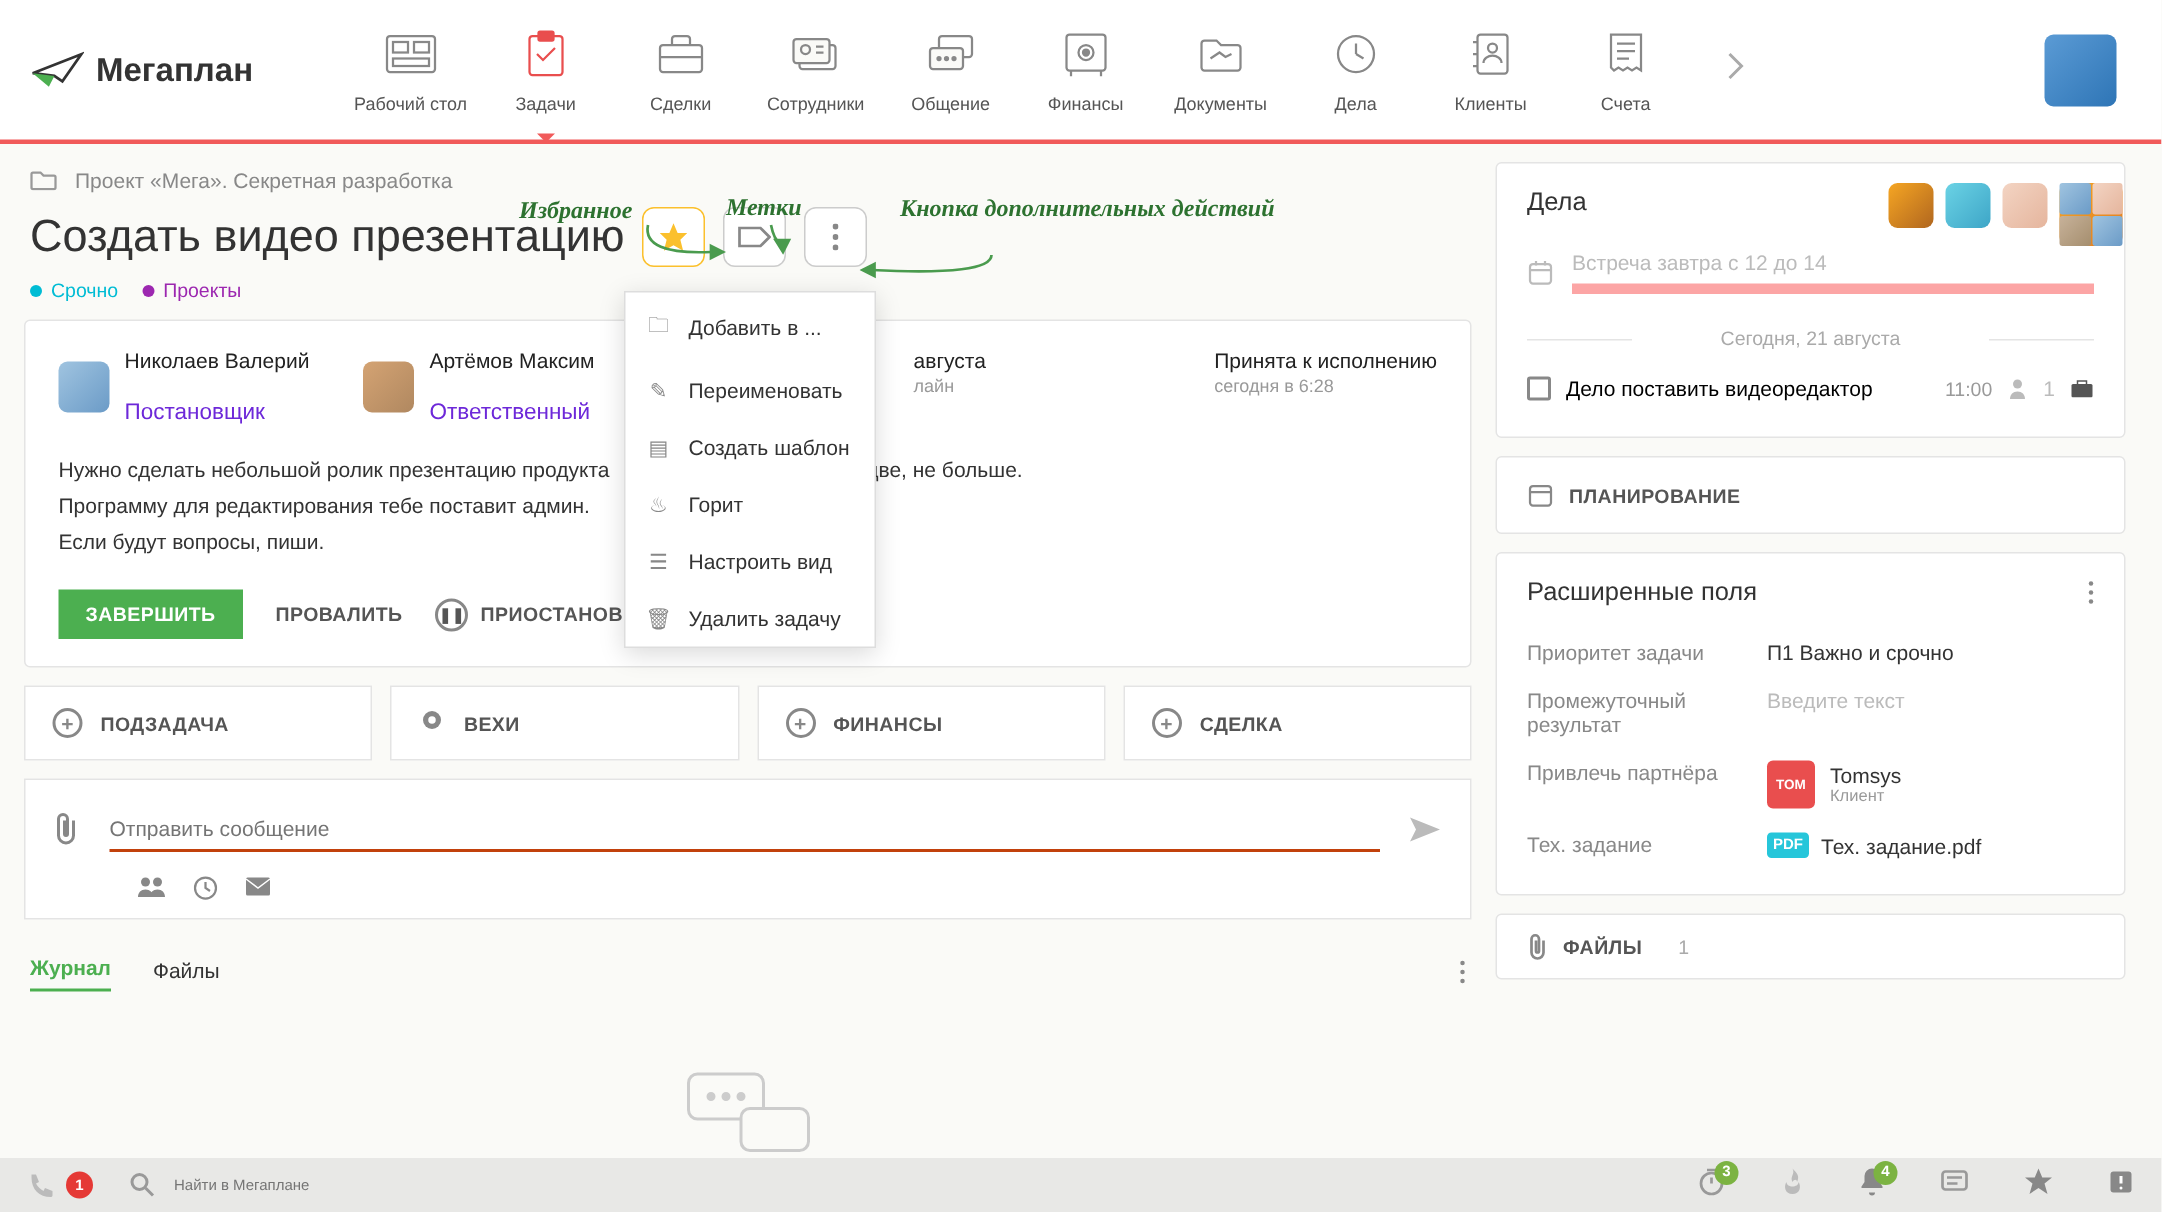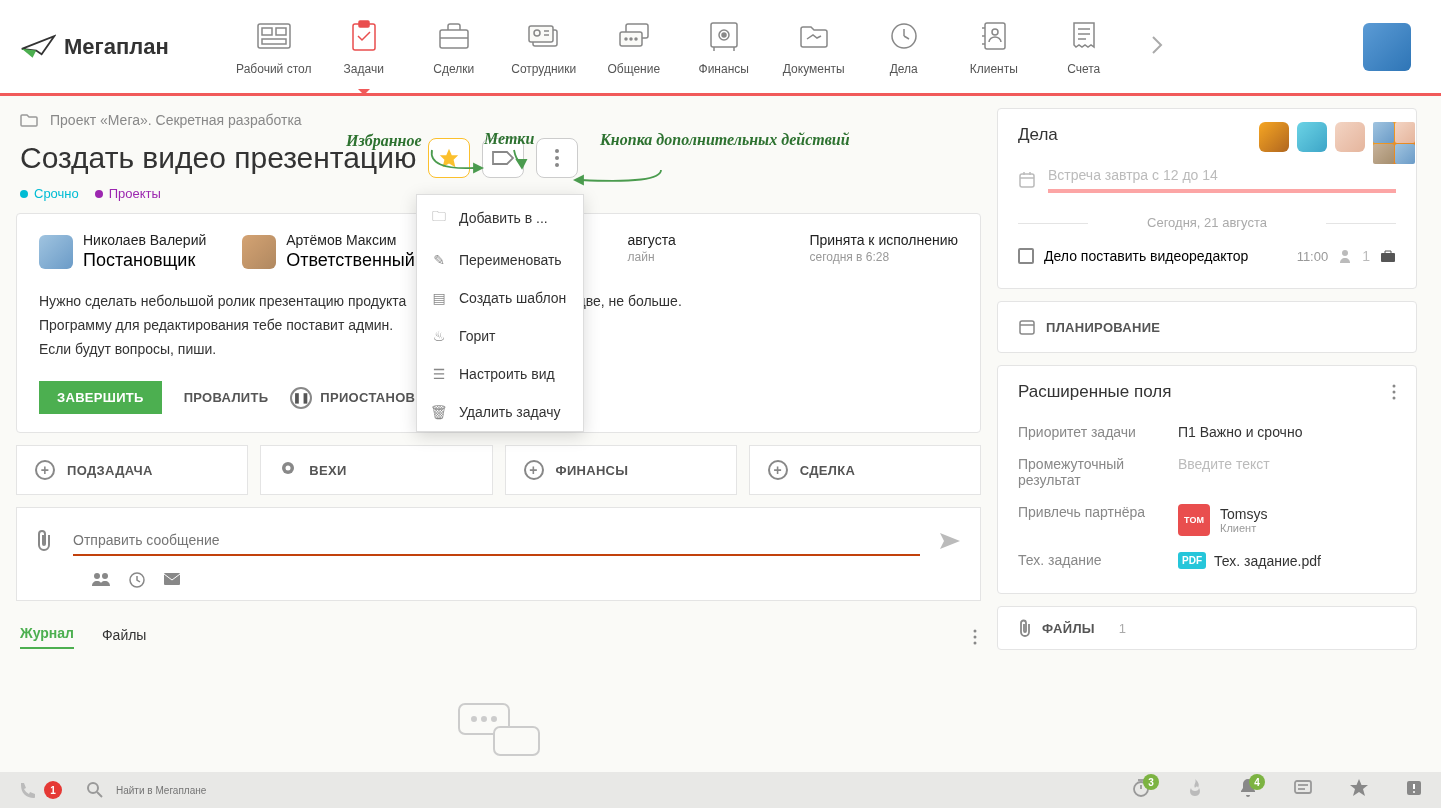--- a/index.html
+++ b/index.html
@@ -42,21 +42,21 @@
     .tag { display: flex; align-items: center; gap: 6px; }
     .tag-dot { width: 8px; height: 8px; border-radius: 50%; }
     
     
     .card { background: #fff; border: 1px solid #e4e4e4; border-radius: 4px; padding: 18px 22px; margin-bottom: 12px; }
     .people-row { display: flex; gap: 36px; margin-bottom: 18px; align-items: flex-start; }
     .person { display: flex; gap: 10px; align-items: center; }
     .avatar { width: 34px; height: 34px; border-radius: 6px; background: linear-gradient(135deg,#a0c4e0,#6b9bc7); }
     .avatar.a2 { background: linear-gradient(135deg,#d4a373,#b08860); }
     .person-name { font-size: 14px; color: #222; }
-    .person-role { font-size: 18px; color: #000000; margin-top: 2px; }
+    .person-role { font-size: 15px; color: #6d28d9; margin-top: 18px; }
     .info-col { }
     .info-val { font-size: 14px; color: #222; }
     .info-lbl { font-size: 12px; color: #999; margin-top: 2px; }
     .desc { font-size: 14px; color: #333; line-height: 24px; margin-bottom: 20px; }
     .actions { display: flex; gap: 22px; align-items: center; }
     .btn-primary { background: #4caf50; color: #fff; padding: 9px 18px; border: none; font-size: 13px; font-weight: 700; cursor: pointer; letter-spacing: 0.3px; }
     .btn-text { color: #555; font-size: 13px; font-weight: 700; cursor: pointer; display: flex; align-items: center; gap: 8px; letter-spacing: 0.3px; }
     .btn-icon-circle { width: 22px; height: 22px; border: 2px solid #888; border-radius: 50%; display: flex; align-items: center; justify-content: center; font-size: 10px; }
     
     
@@ -446,21 +446,21 @@
           <span>Дела</span>
           <span class="plus-circ" style="border-color:#555;color:#555">+</span>
         </div>
       <div class="side-row">
         <svg width="18" height="18" viewBox="0 0 18 18" fill="none" stroke="#bbb" stroke-width="1.5">
             <rect x="2" y="3" width="14" height="13" rx="2"></rect>
             <line x1="2" y1="7" x2="16" y2="7"></line>
             <line x1="6" y1="1" x2="6" y2="4"></line>
             <line x1="12" y1="1" x2="12" y2="4"></line>
           </svg>
-        <span style="color:#bbb; border-bottom:4px solid #fca5a5; flex:1; padding-bottom:6px;">Встреча завтра с 12 до 14</span>
+        <span style="color:#bbb; border-bottom:7px solid #fca5a5; flex:1; padding-bottom:6px;">Встреча завтра с 12 до 14</span>
       </div>
       <div class="side-divider">Сегодня, 21 августа</div>
       <div class="todo-row">
         <div class="checkbox"></div>
         <span>Дело поставить видеоредактор</span>
         <span class="todo-time">11:00</span>
         <svg width="14" height="14" viewBox="0 0 14 14" fill="#bbb">
             <circle cx="7" cy="4" r="3"></circle>
             <path d="M2 14c0-3 2-5 5-5s5 2 5 5"></path>
           </svg>

